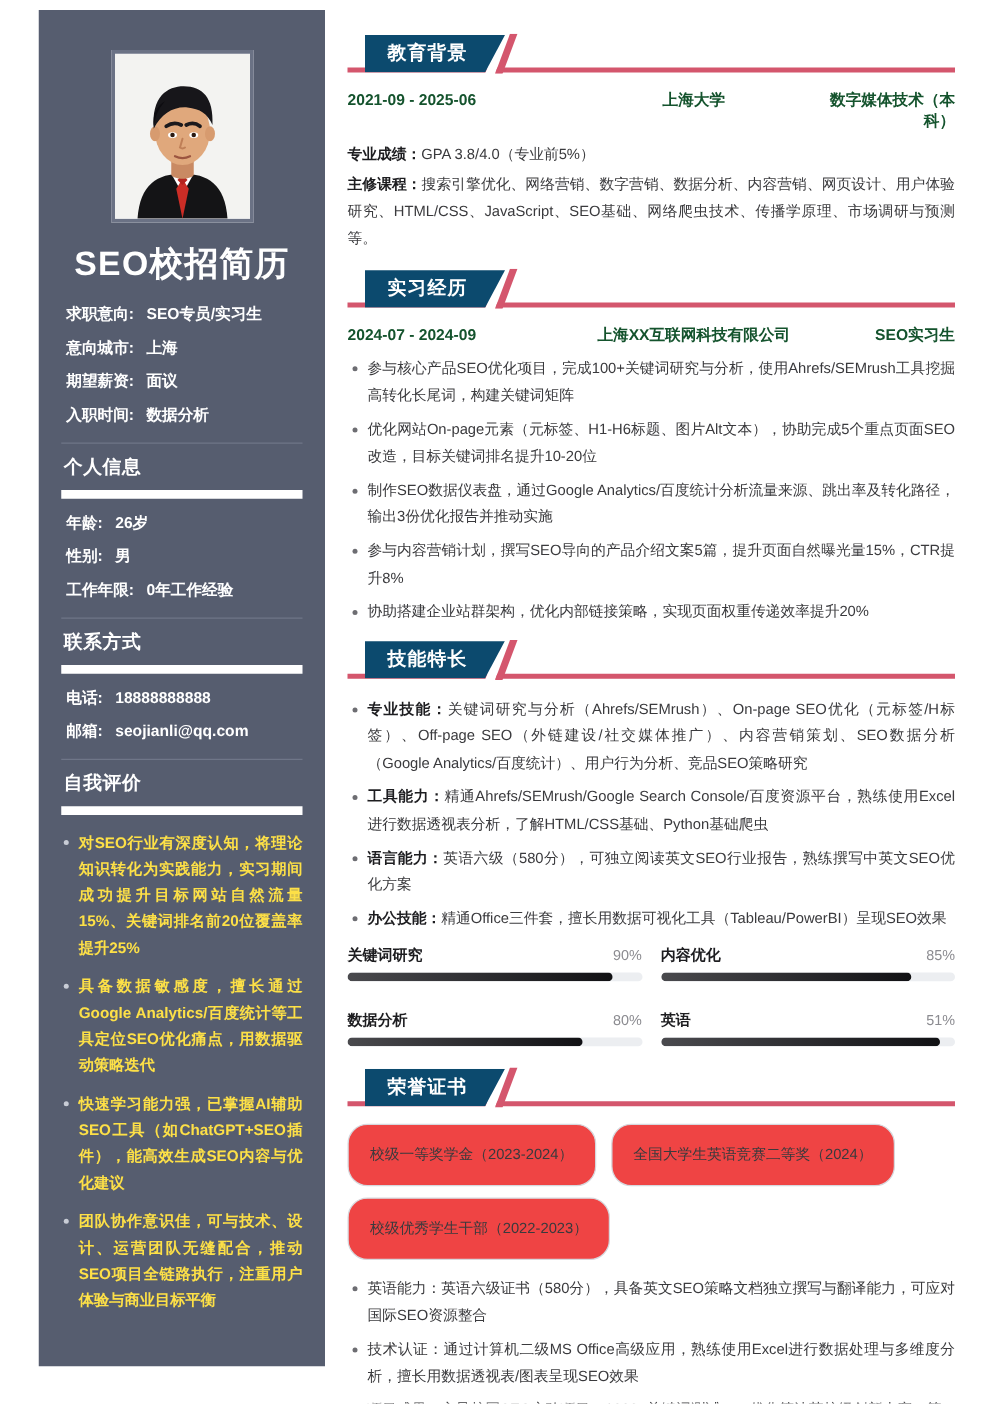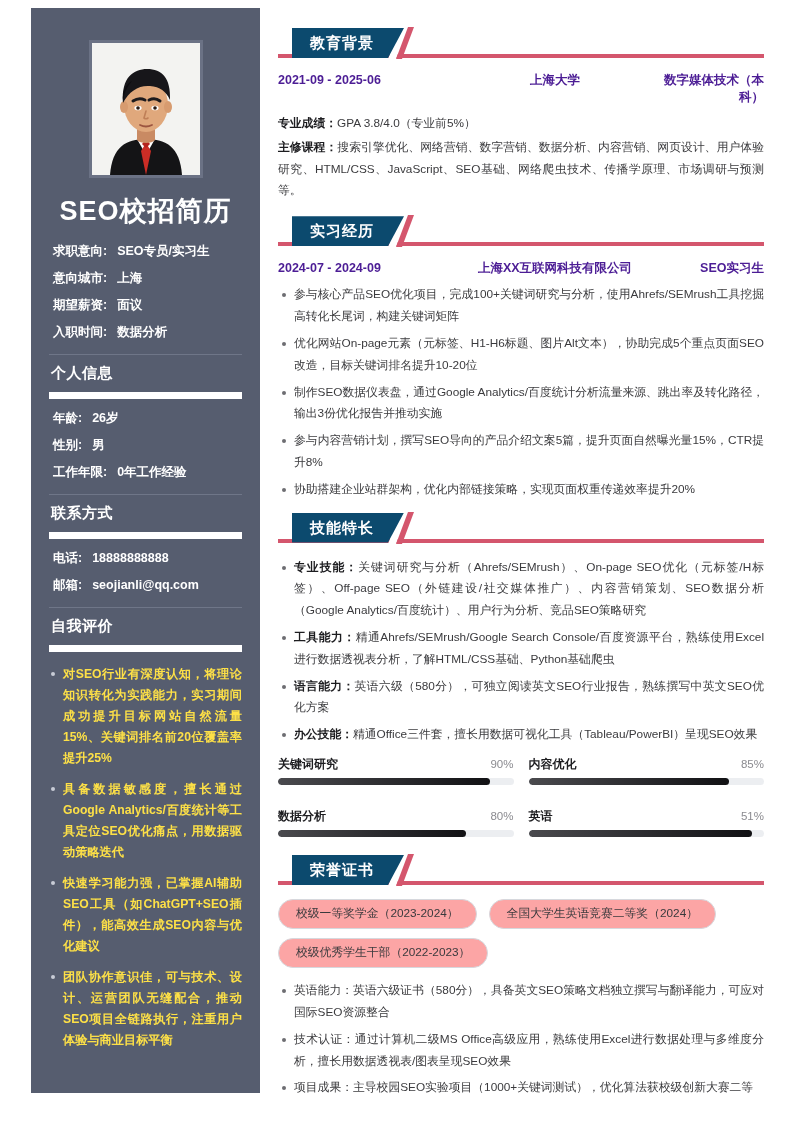--- a/index.html
+++ b/index.html
@@ -148,21 +148,21 @@
     height: 4px;
     background: #d4566d;
     z-index: 0;
   }
 
   .row-head {
     display: flex;
     align-items: baseline;
     font-size: 12.5px;
     font-weight: bold;
-    color: #4c1d95;
+    color: #14532d;
     margin-bottom: 7px;
   }
   .rh-date { flex: 0 0 38%; }
   .rh-org  { flex: 1 1 auto; text-align: center; }
   .rh-role { flex: 0 0 24%; text-align: right; }
 
   .line-kv {
     font-size: 11.8px;
     color: #3a3a3d;
     line-height: 1.85;
@@ -229,24 +229,24 @@
   
   .chips {
     display: flex;
     flex-wrap: wrap;
     gap: 9px 12px;
     margin: 4px 0 12px 0;
   }
   .chip {
     border: 1px solid #d6d8dd;
     border-radius: 16px;
-    padding: 6px 17px;
+    padding: 16px 17px;
     font-size: 11.8px;
     color: #3a3a3d;
-    background: #fca5a5;
+    background: #ef4444;
     white-space: nowrap;
   }
 </style>
 </head>
 <body>
 
 <div class="page">
 
   <aside class="sidebar">
 

